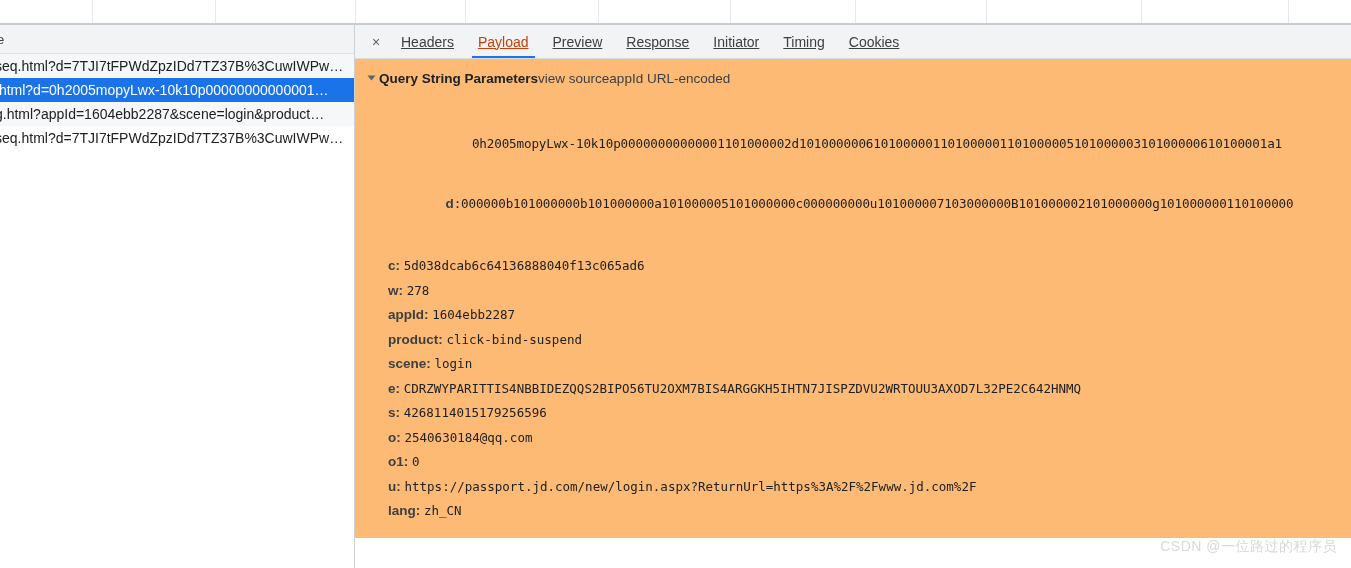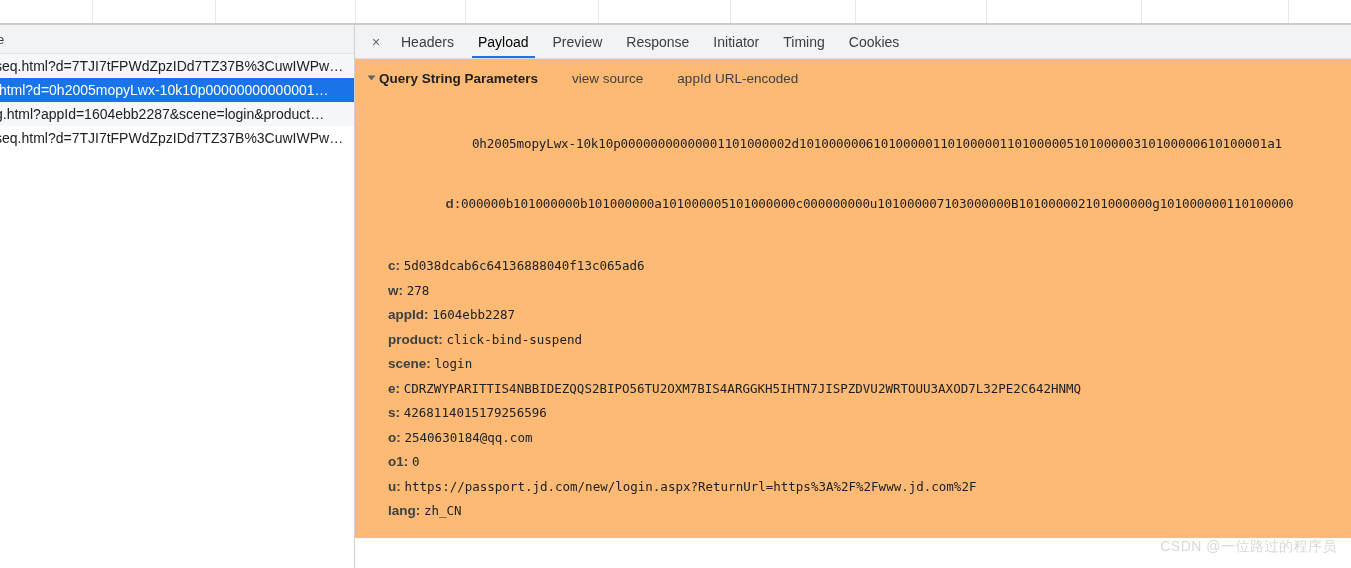--- a/index.html
+++ b/index.html
@@ -119,23 +119,24 @@
   }
   .tab-item {
     display: flex;
     align-items: center;
     padding: 0 12px;
     font-size: 14px;
     color: #3c4043;
     cursor: pointer;
     position: relative;
     box-sizing: border-box;
+    text-decoration: underline;
   }
   .tab-item.active {
-    color: #000000;
+    color: #c2410c;
   }
   .tab-item.active::after {
     content: "";
     position: absolute;
     left: 6px;
     right: 6px;
     bottom: 0;
     height: 2px;
     background: #1a73e8;
   }
@@ -166,21 +167,20 @@
     transform: rotate(90deg);
     margin-right: 5px;
     cursor: pointer;
   }
   #qsp-title {
     font-weight: bold;
     color: #202124;
     font-size: 13.5px;
   }
   .qsp-link {
-    margin-left: 34px;
     color: #3c4043;
     font-size: 13.5px;
     cursor: pointer;
   }
 
   
   #param-list {
     margin-top: 6px;
   }
   .param-row {

